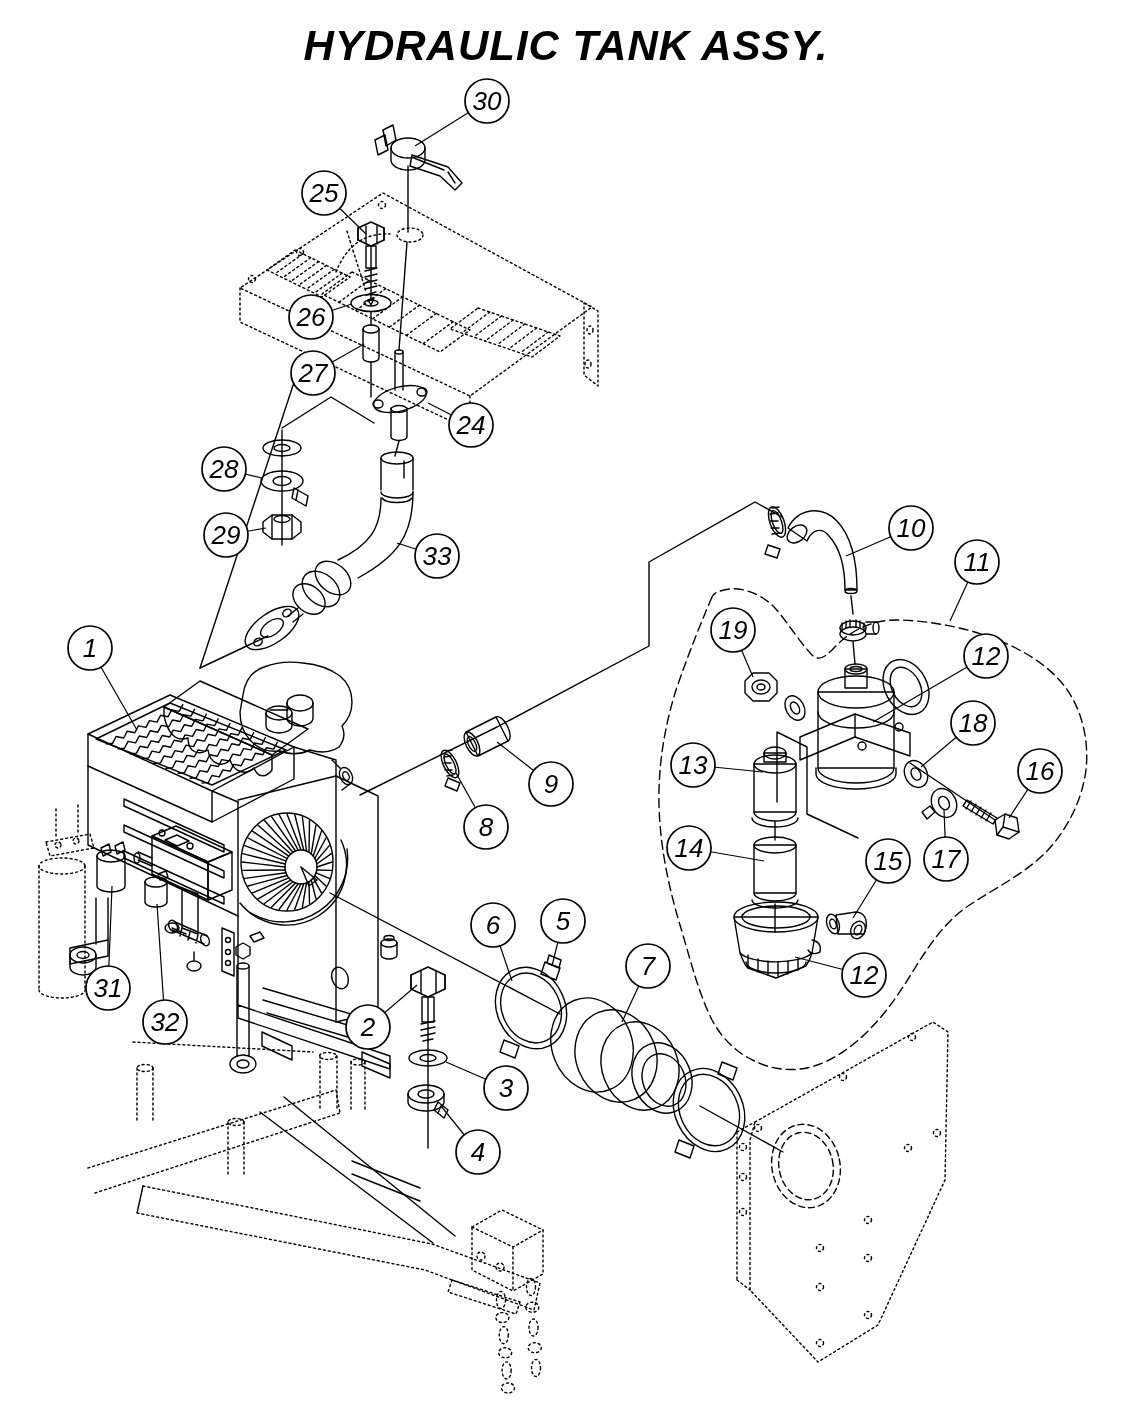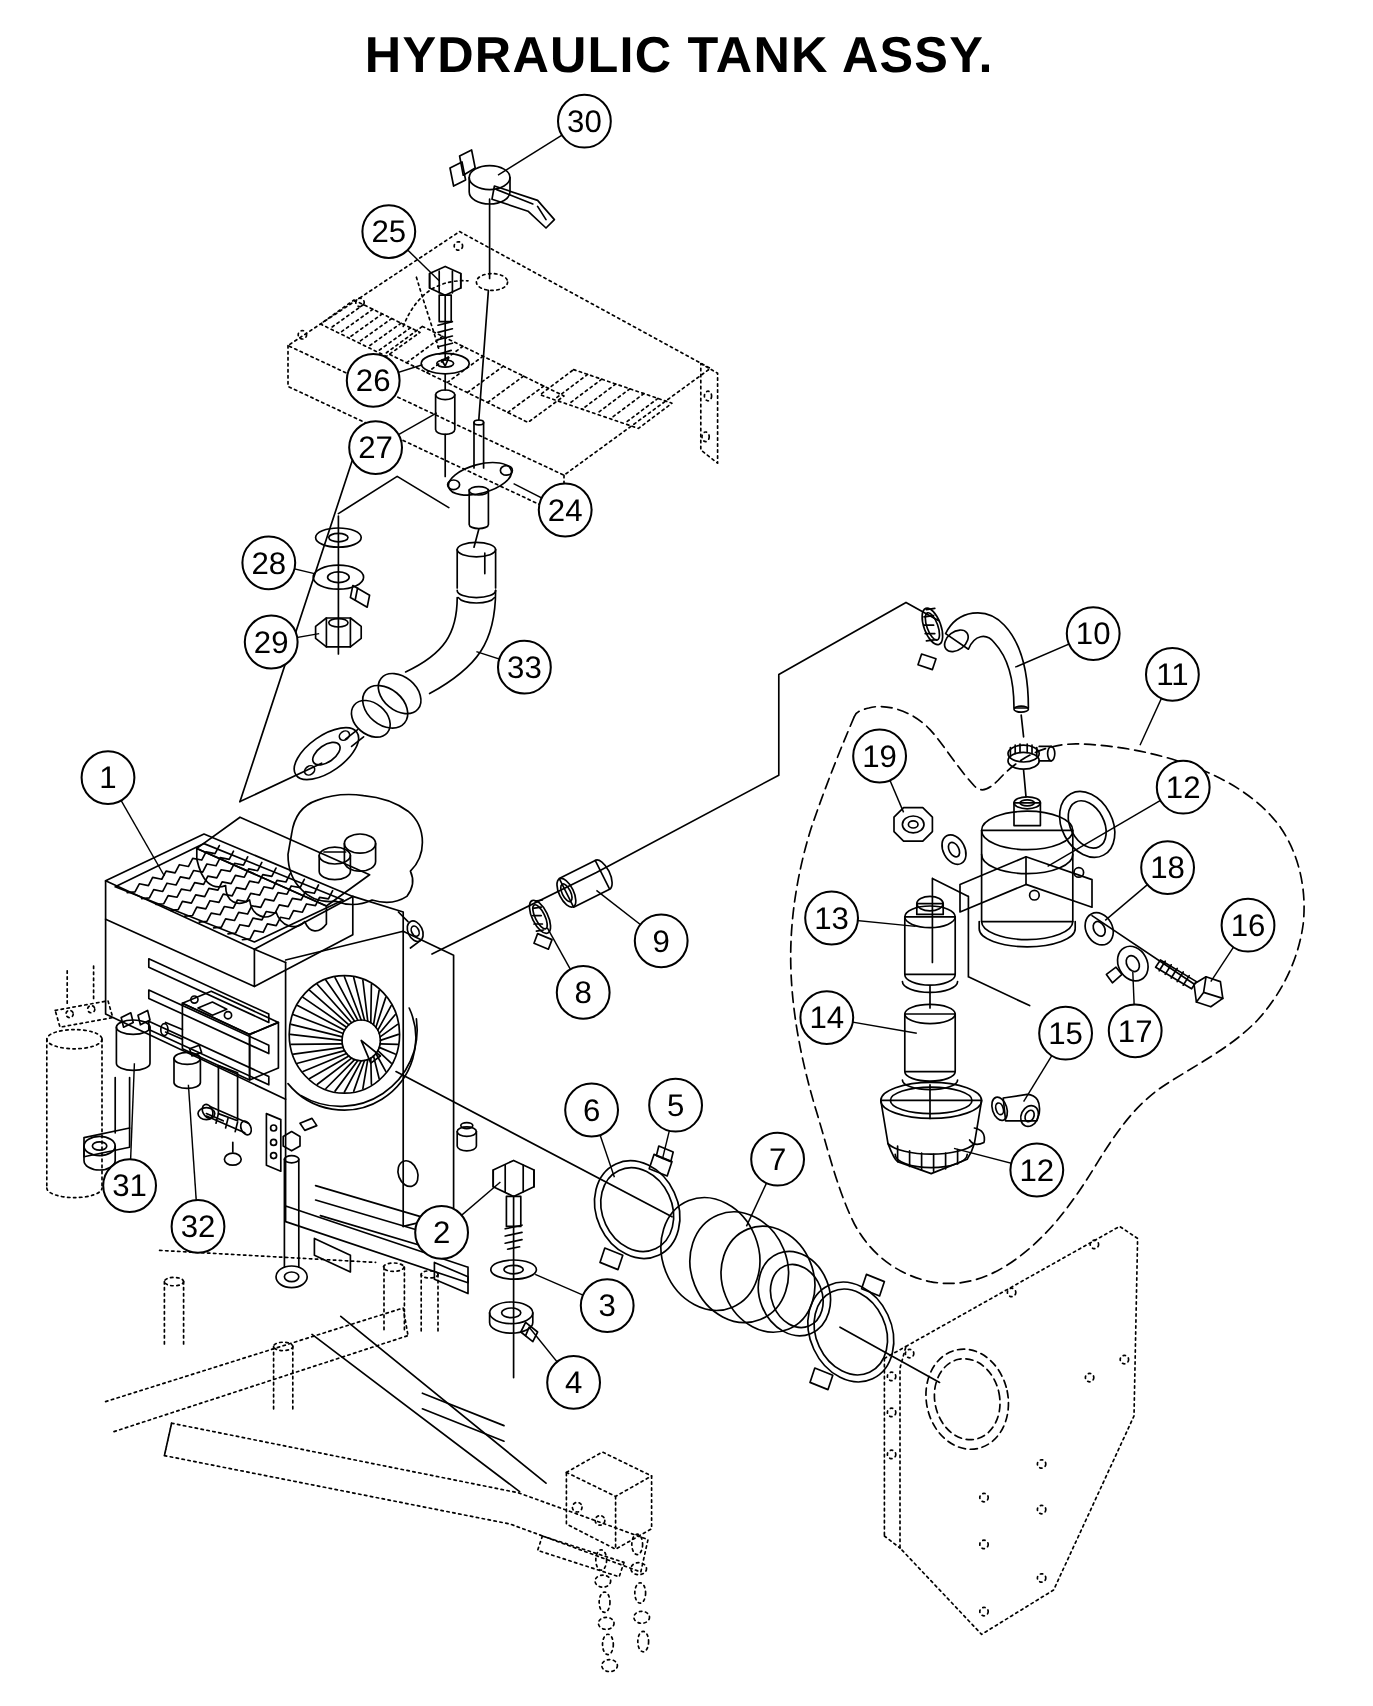--- a/index.html
+++ b/index.html
@@ -1,17 +1,17 @@
 <!DOCTYPE html>
 <html><head>
 <meta charset="utf-8">
 <style>
   html,body{margin:0;padding:0;background:#fff;}
   .page{width:1144px;height:1422px;background:#fff;position:relative;overflow:hidden;
-        font-family:"Liberation Sans",sans-serif;}
+        font-family:"Liberation Sans",sans-serif;font-style:italic;}
   svg{display:block}
   
   #gen *, #art *{fill:none;stroke:#000;stroke-width:1.4;stroke-linecap:round;stroke-linejoin:round;}
   .w{fill:#fff;}
   .blk{fill:#000;stroke:none;}
   .thin{stroke-width:1.1;}
   .dot{stroke-dasharray:2 3;stroke-width:1.15;}
   .dash{stroke-dasharray:9 5;stroke-width:1.5;}
   .dash2{stroke-dasharray:6 4;stroke-width:1.2;}
   .leader{stroke:#000;stroke-width:1.2;fill:none;}

